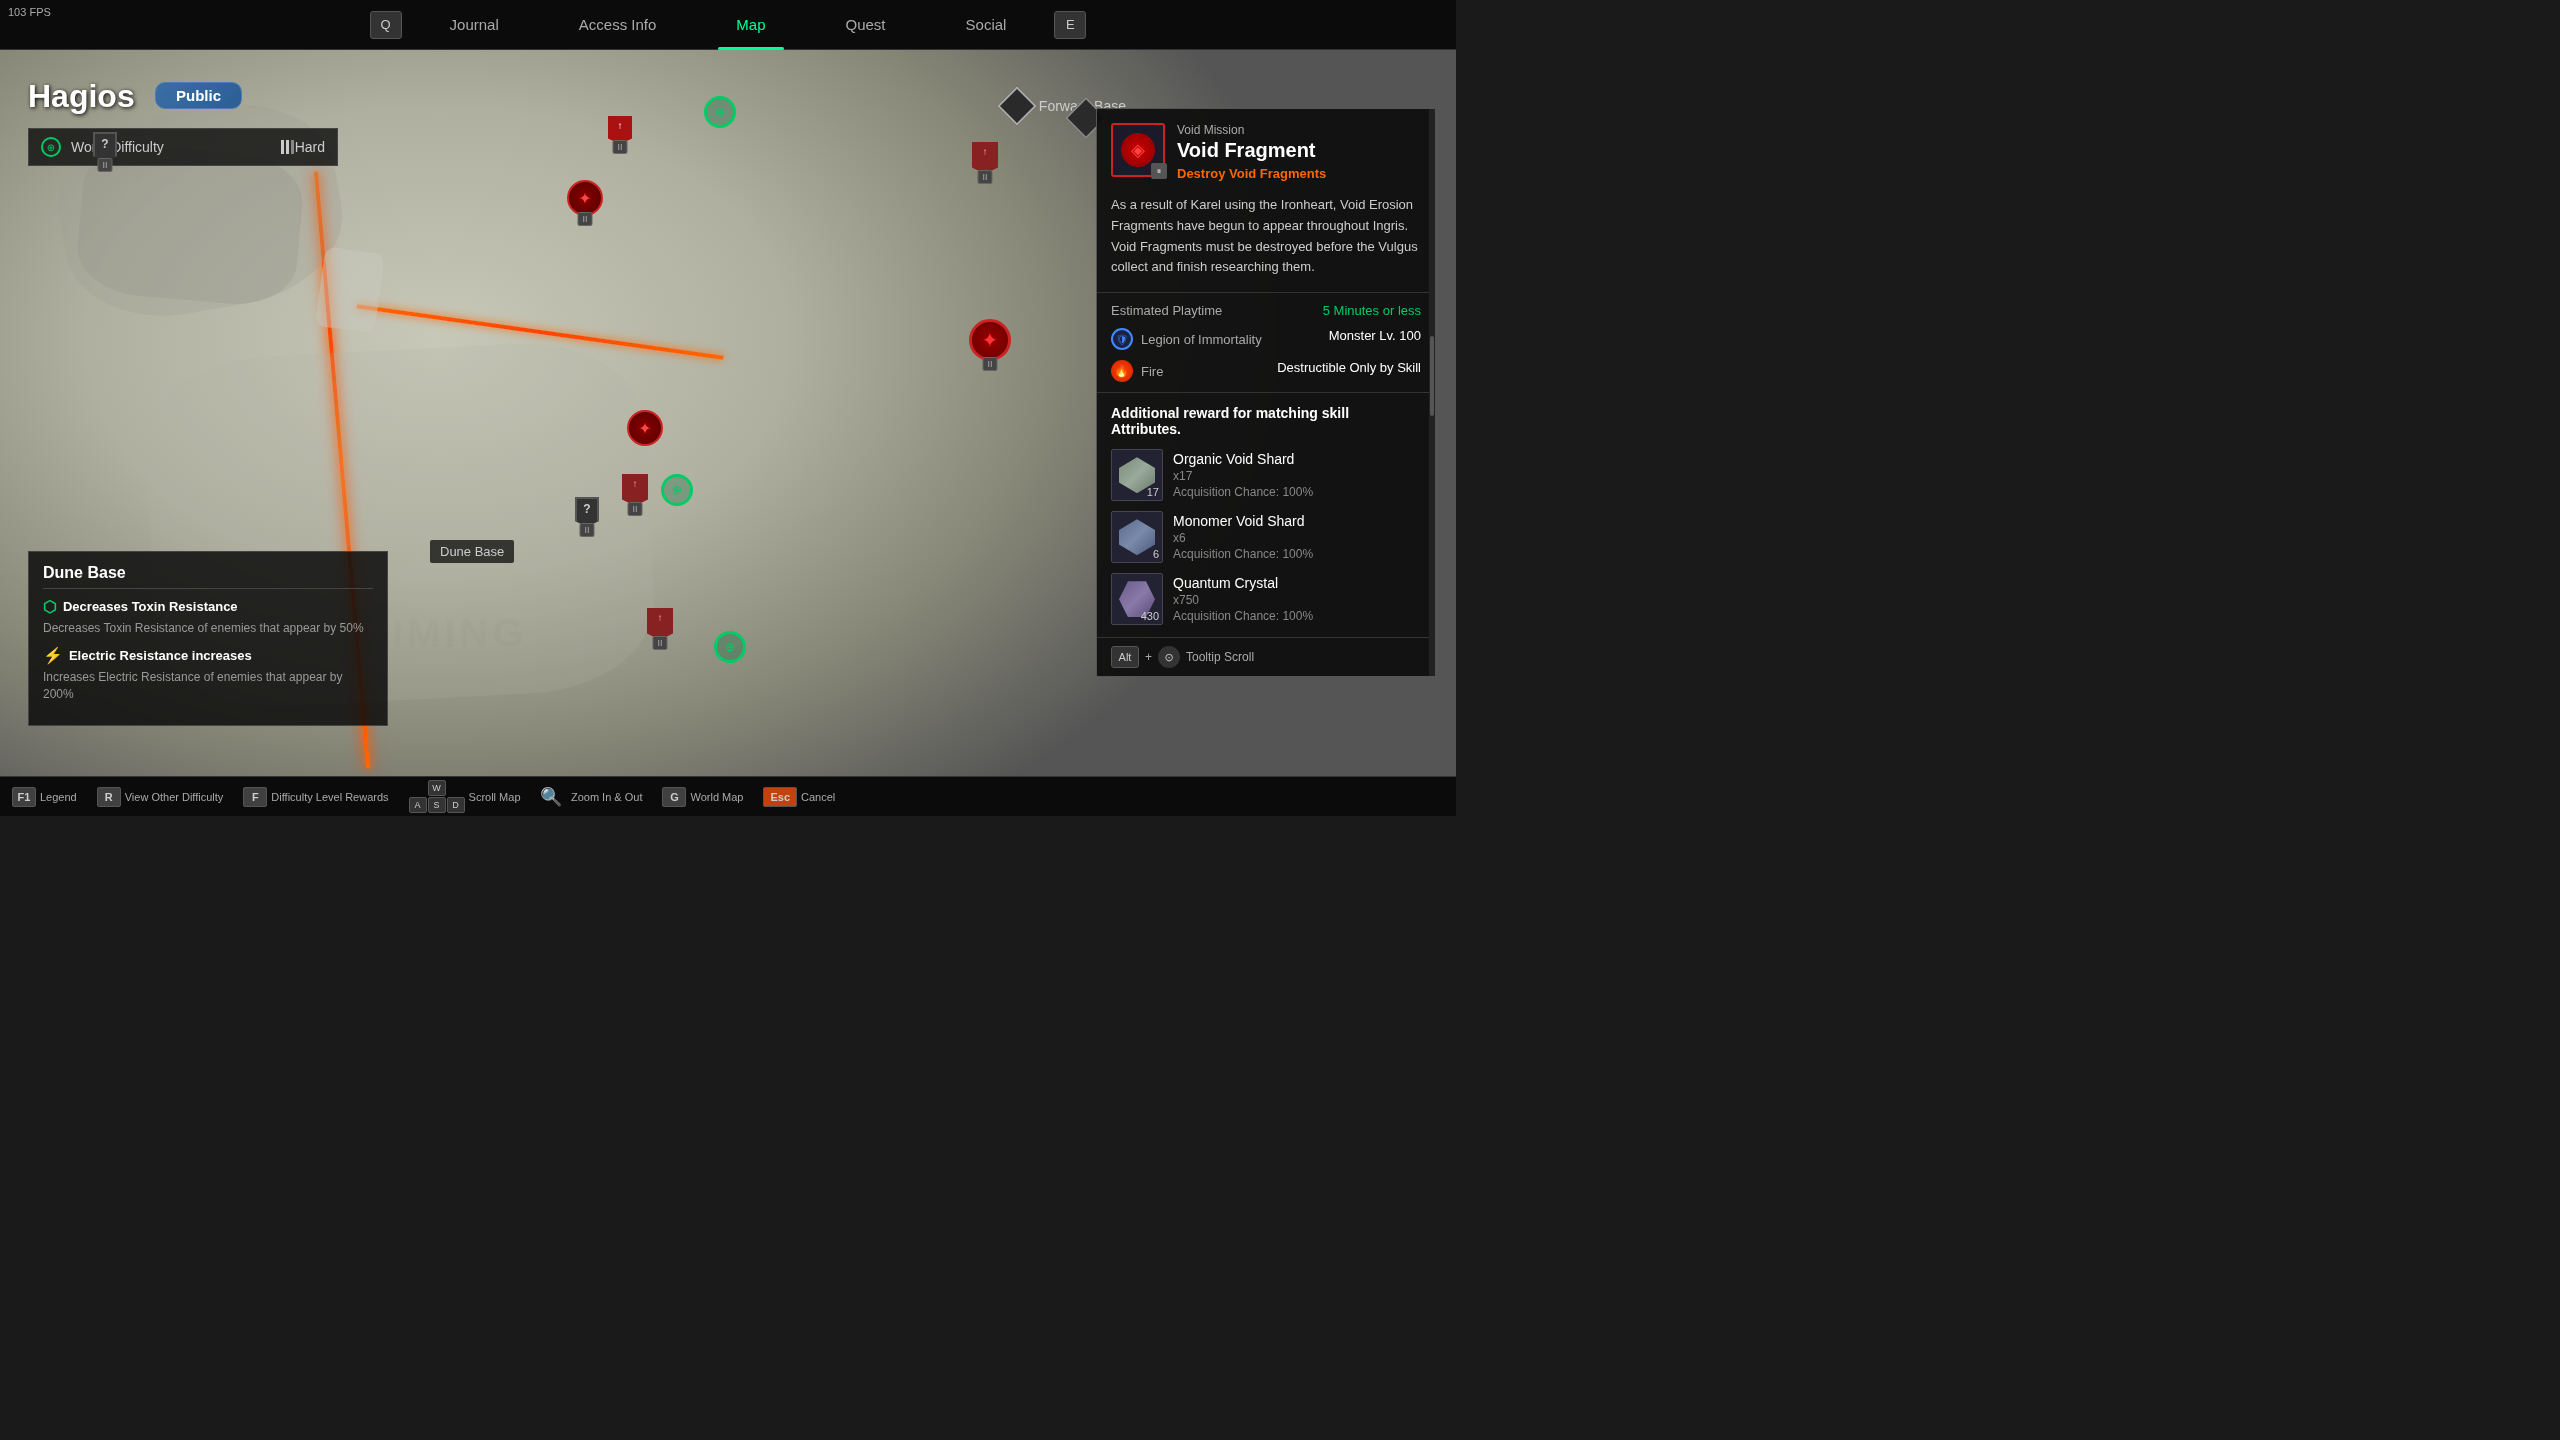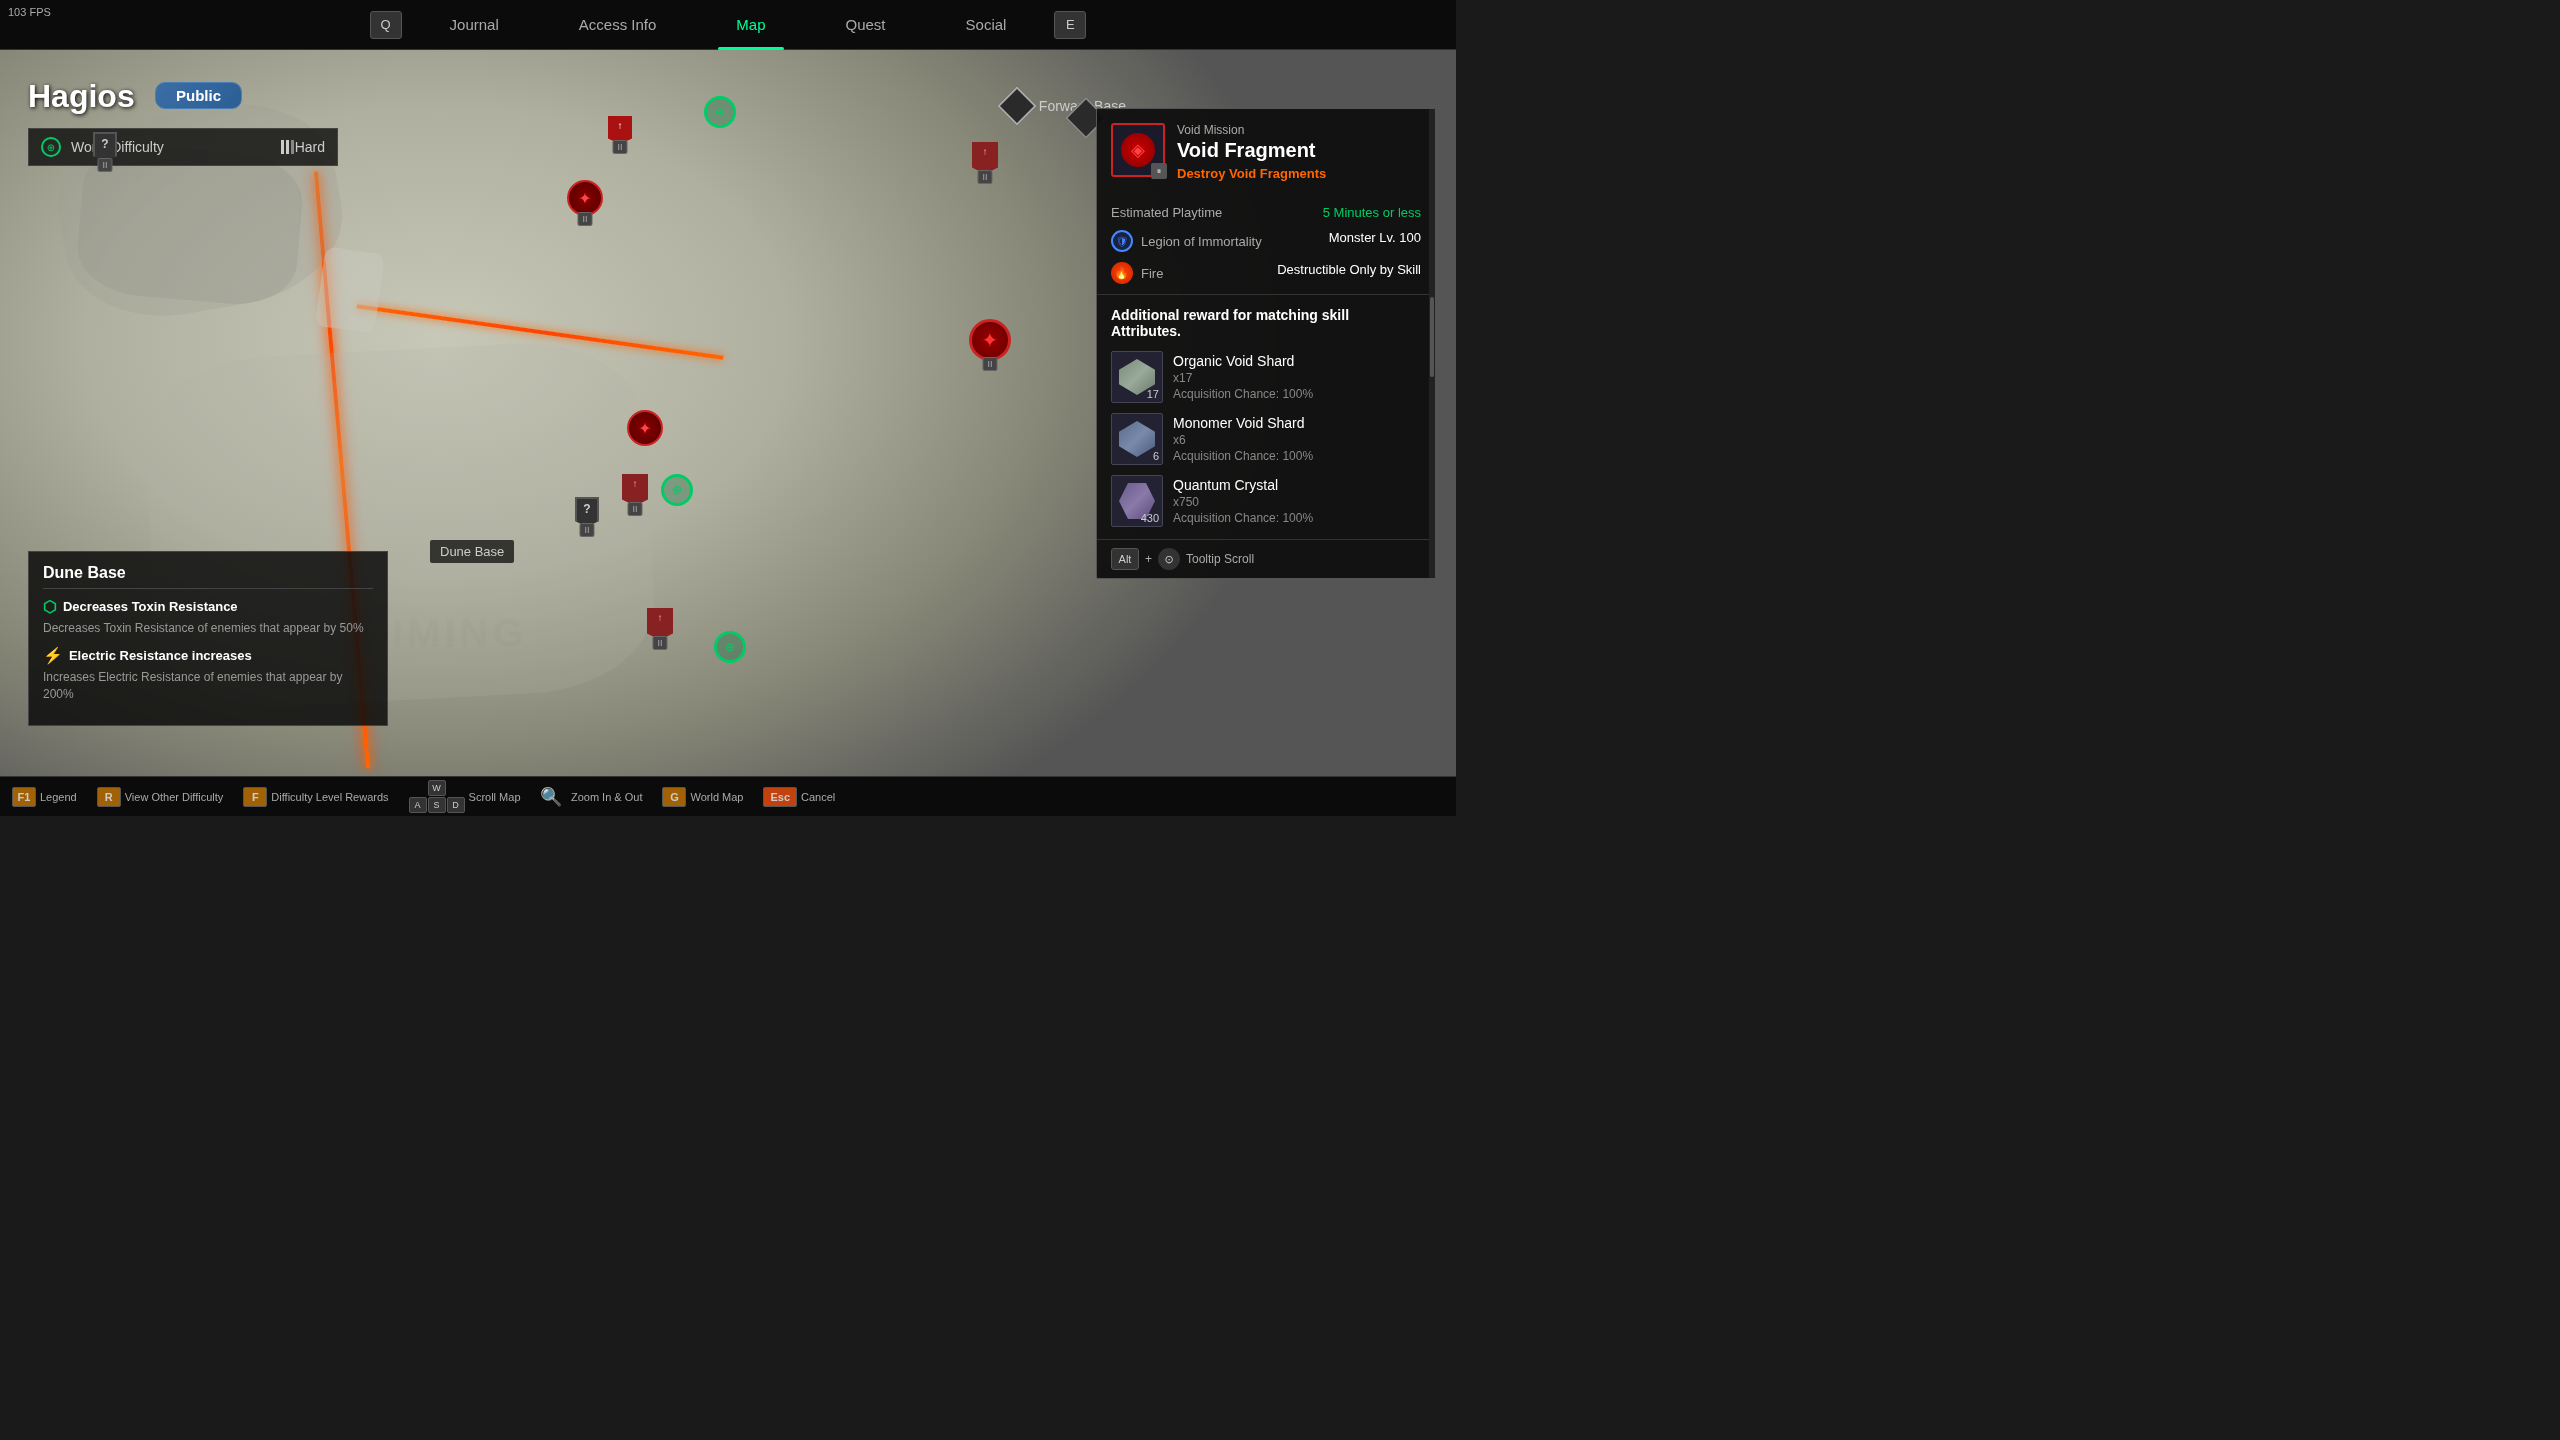--- a/index.html
+++ b/index.html
@@ -438,21 +438,21 @@
       border-top: 1px solid #333;
     }
     .bottom-item {
       display: flex; align-items: center; gap: 4px;
       margin-right: 20px;
       font-size: 11px;
       color: #aaa;
     }
     .bottom-key {
       width: 24px; height: 20px;
-      background: #a16207;
+      background: #404040;
       border: 1px solid #555;
       border-radius: 2px;
       display: flex; align-items: center; justify-content: center;
       font-size: 11px; color: #ccc;
       font-weight: bold;
       flex-shrink: 0;
     }
     .bottom-key-wide {
       padding: 0 6px;
       height: 20px;
@@ -650,20 +650,21 @@
       <div class="void-icon">◈</div>
       <div class="pause-badge">⏸</div>
     </div>
     <div class="mission-title-area">
       <div class="mission-type">Void Mission</div>
       <div class="mission-name">Void Fragment</div>
       <div class="mission-subtitle">Destroy Void Fragments</div>
     </div>
   </div>
 
+  <div class="mission-desc">As a result of Karel using the Ironheart, Void Erosion Fragments have begun to appear throughout Ingris. Void Fragments must be destroyed before the Vulgus collect and finish researching them.</div>
 
   <div class="mission-stats">
     <div class="stat-row">
       <span class="stat-label">Estimated Playtime</span>
       <span class="stat-value green">5 Minutes or less</span>
     </div>
     <div class="stat-row">
       <div class="legion-row">
         <div class="legion-icon">🛡</div>
         <span class="stat-label">Legion of Immortality</span>

